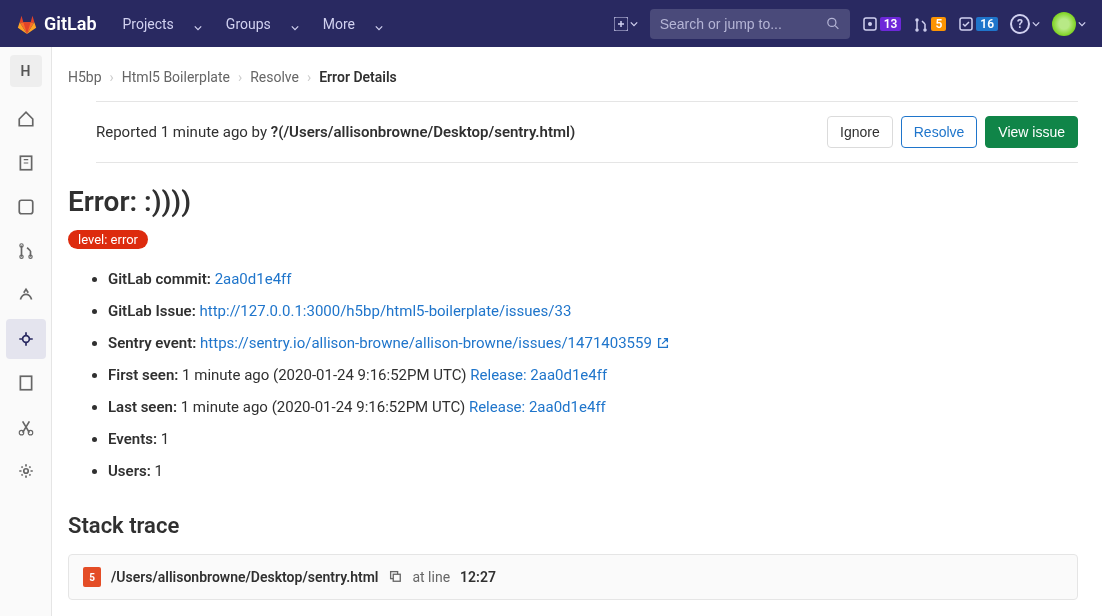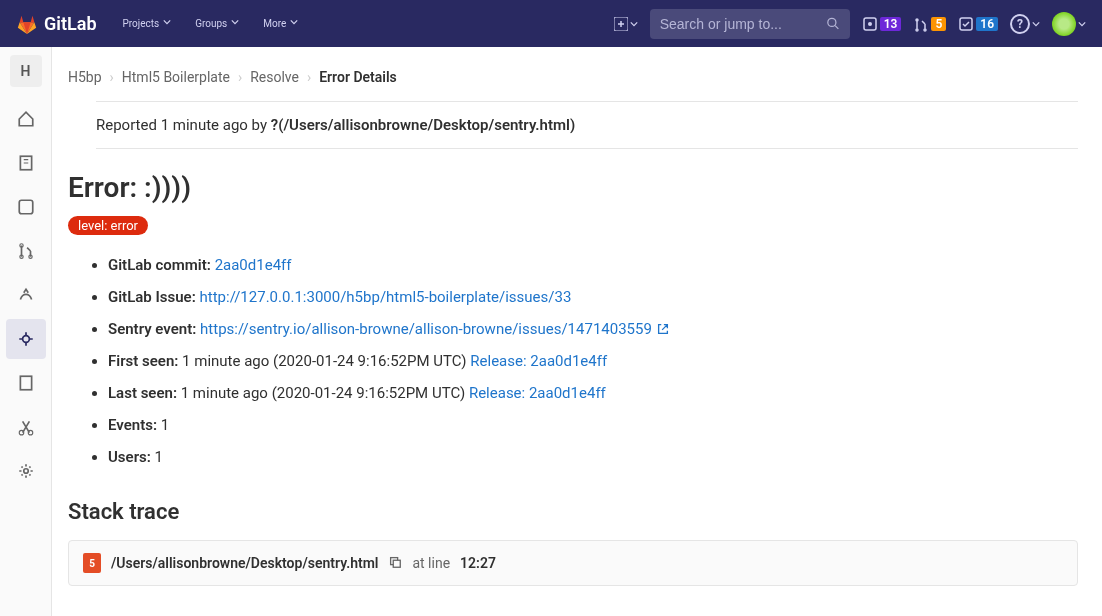--- a/index.html
+++ b/index.html
@@ -3,21 +3,21 @@
 <meta charset="utf-8">
 <style>
 * { box-sizing: border-box; margin: 0; padding: 0; }
 body { font-family: -apple-system, BlinkMacSystemFont, "Segoe UI", Roboto, sans-serif; font-size: 14px; color: #303030; background: #fff; width: 1102px; height: 616px; overflow: hidden; }
 
 
 .navbar { background: #292961; height: 47px; display: flex; align-items: center; padding: 0 16px; color: #fff; }
 .navbar-left { display: flex; align-items: center; gap: 4px; }
 .logo { display: flex; align-items: center; gap: 6px; margin-right: 12px; }
 .logo-text { font-weight: 600; font-size: 18px; }
-.nav-item { padding: 6px 10px; color: #d1d1f0; cursor: pointer; font-size: 10px; display: flex; align-items: flex-start; gap: 4px; }
+.nav-item { padding: 6px 10px; color: #d1d1f0; cursor: pointer; font-size: 14px; display: flex; align-items: flex-end; gap: 20px; }
 .navbar-right { margin-left: auto; display: flex; align-items: center; gap: 12px; }
 .plus-btn { color: #d1d1f0; cursor: pointer; display: flex; align-items: center; gap: 2px; }
 .search-box { background: #4a4a7a; border-radius: 4px; height: 30px; width: 200px; display: flex; align-items: center; padding: 12px 10px; }
 .search-box input { background: transparent; border: none; outline: none; color: #d1d1f0; font-size: 14px; width: 100%; }
 .search-box input::placeholder { color: #b5b5d6; }
 .search-icon { color: #b5b5d6; }
 .badge-group { display: flex; align-items: center; gap: 2px; color: #d1d1f0; cursor: pointer; }
 .badge { background: #6d28d9; color: #fff; border-radius: 2px; padding: 0 4px; font-size: 12px; font-weight: 600; }
 .badge.orange { background: #fc9403; color: #fff; }
 .badge.blue { background: #1f75cb; color: #fff; }
@@ -217,20 +217,25 @@
       <span class="sep">›</span>
       <a>Resolve</a>
       <span class="sep">›</span>
       <span class="current">Error Details</span>
     </div>
 
     <div class="header-row">
       <div class="reported">
         <span>Reported 1 minute ago by </span><b>?(/Users/allisonbrowne/Desktop/sentry.html)</b>
       </div>
+      <div class="actions">
+        <button class="btn">Ignore</button>
+        <button class="btn resolve">Resolve</button>
+        <button class="btn view">View issue</button>
+      </div>
     </div>
 
     <h1 class="error-title">Error: :))))</h1>
     <span class="level-badge">level: error</span>
 
     <ul class="details-list">
       <li><b>GitLab commit: </b><a>2aa0d1e4ff</a></li>
       <li><b>GitLab Issue: </b><a>http://127.0.0.1:3000/h5bp/html5-boilerplate/issues/33</a></li>
       <li><b>Sentry event: </b><a>https://sentry.io/allison-browne/allison-browne/issues/1471403559</a><span class="ext-icon"><svg width="14" height="14" viewBox="0 0 16 16" style="vertical-align:-2px">
               <path d="M6 3H3v10h10v-3M9 3h4v4M13 3L7 9" stroke="currentColor" fill="none" stroke-width="1.5"></path>

